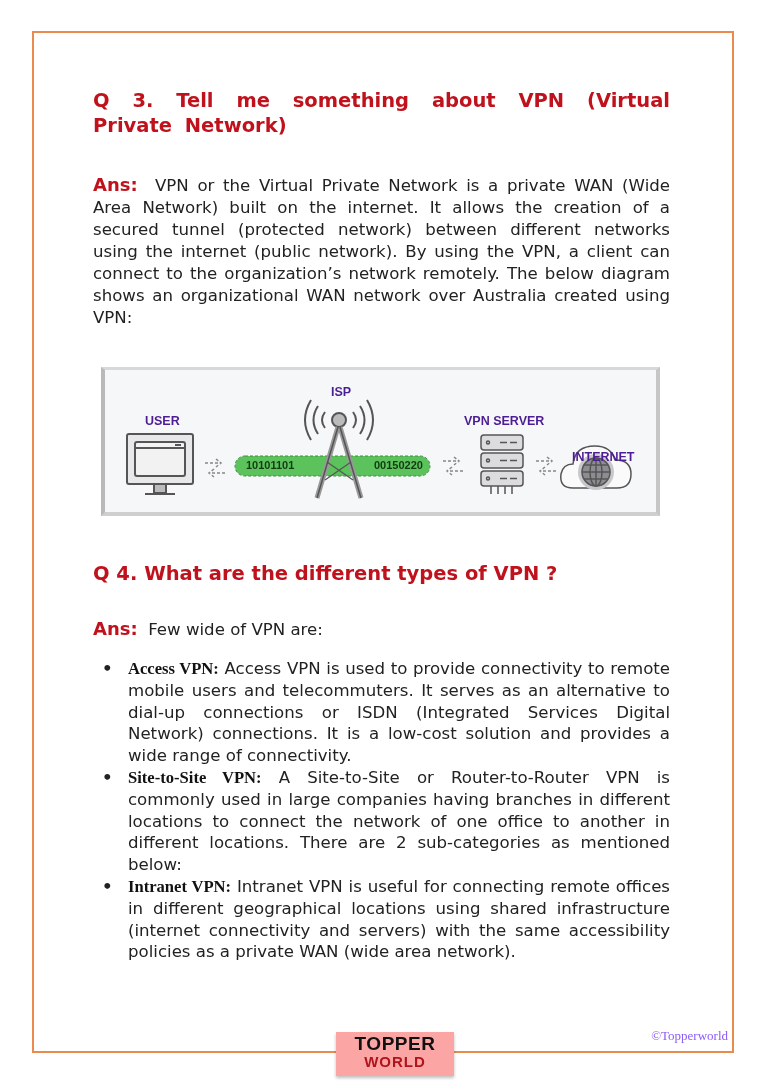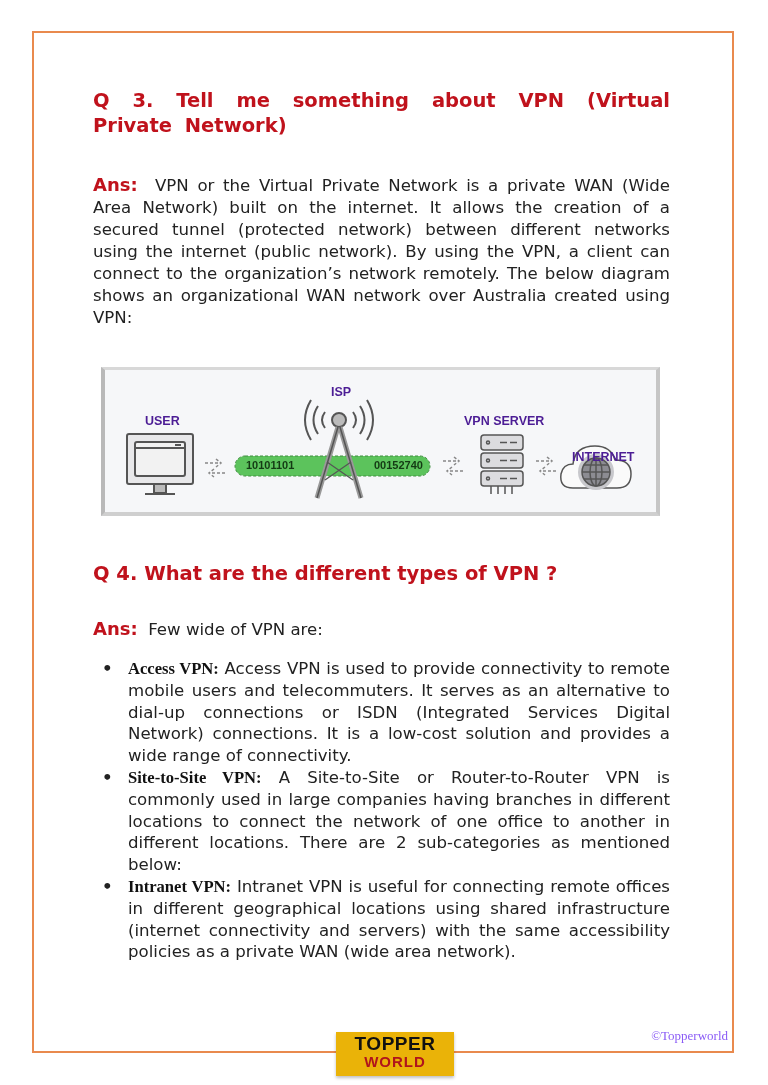--- a/index.html
+++ b/index.html
@@ -13,21 +13,21 @@
   .p1 { top:174px; }
   .p2 { top:618px; }
   .list { position:absolute; left:93px; width:577px; top:658px; margin:0; padding:0; list-style:none; }
   .list li { position:relative; padding-left:35px; font-size:16.6px; line-height:21.8px; text-align:justify; margin:0; }
   .list li .bullet { position:absolute; left:9px; top:0; font-weight:bold; }
   .list li b { color:#111;font-family:Liberation Serif, serif; }
   .diagram { position:absolute; left:101px; top:367px; width:559px; height:149px; background:#f6f7f9; border-left:4px solid #b9b9b9; border-top:3px solid #d8d8d8; border-right:4px solid #c6c6c6; border-bottom:4px solid #cfcfcf; box-sizing:border-box; }
   .diagram svg { position:absolute; left:0; top:0; }
   .dlabel { position:absolute; font-family:"Liberation Sans", sans-serif; font-weight:bold; font-size:12.5px; color:#4c1d95; }
   .copyright { position:absolute; right:40px; top:1028px; font-family:Liberation Serif, serif; font-size:13px; color:#8b5cf6; }
-  .logo { position:absolute; left:336px; top:1032px; width:118px; height:44px; background:#eab308; box-shadow:0 2px 3px rgba(0,0,0,0.25); text-align:center; }
+  .logo { position:absolute; left:336px; top:1032px; width:118px; height:44px; background:#fca5a5; box-shadow:0 2px 3px rgba(0,0,0,0.25); text-align:center; }
   .logo .l1 { font-family:"Liberation Sans", sans-serif; font-weight:bold; font-size:19px; color:#111; line-height:20px; padding-top:2px; letter-spacing:0.5px; }
   .logo .l2 { font-family:"Liberation Sans", sans-serif; font-weight:bold; font-size:15px; color:#b0141c; line-height:16px; letter-spacing:1px; }
 </style>
 </head>
 <body>
 
 <div class="frame"></div>
 
 <h2 class="q-title q3">Q 3. Tell me something about VPN (Virtual Private Network)</h2>
 
@@ -89,21 +89,21 @@
       <circle cx="491" cy="102" r="14" fill="#8c8c92"></circle>
       <ellipse cx="491" cy="102" rx="6" ry="14" fill="none"></ellipse>
       <path d="M477 102 H505 M479 95 H503 M479 109 H503 M491 88 V116" fill="none"></path>
     </g>
   </svg>
   <span class="dlabel" style="left:40px; top:44px;">USER</span>
   <span class="dlabel" style="left:226px; top:15px;">ISP</span>
   <span class="dlabel" style="left:359px; top:44px;">VPN SERVER</span>
   <span class="dlabel" style="left:467px; top:44px;margin-top:36px;">INTERNET</span>
   <span class="dlabel" style="left:141px; top:89px; font-size:11px; color:#143a14;">10101101</span>
-  <span class="dlabel" style="left:269px; top:89px; font-size:11px; color:#143a14;">00152740</span>
+  <span class="dlabel" style="left:269px; top:89px; font-size:11px; color:#143a14;">00150220</span>
 </div>
 
 <h2 class="q-title q4">Q 4. What are the different types of VPN ?</h2>
 
 <p class="para p2"><span class="ans-label">Ans:</span>&nbsp; <span>Few wide of VPN are:</span></p>
 
 <ul class="list">
   <li style="margin-bottom:0;">
     <span class="bullet">•</span>
     <b>Access VPN:</b> <span>Access VPN is used to provide connectivity to remote mobile users and telecommuters. It serves as an alternative to dial-up connections or ISDN (Integrated Services Digital Network) connections. It is a low-cost solution and provides a wide range of connectivity.</span>

